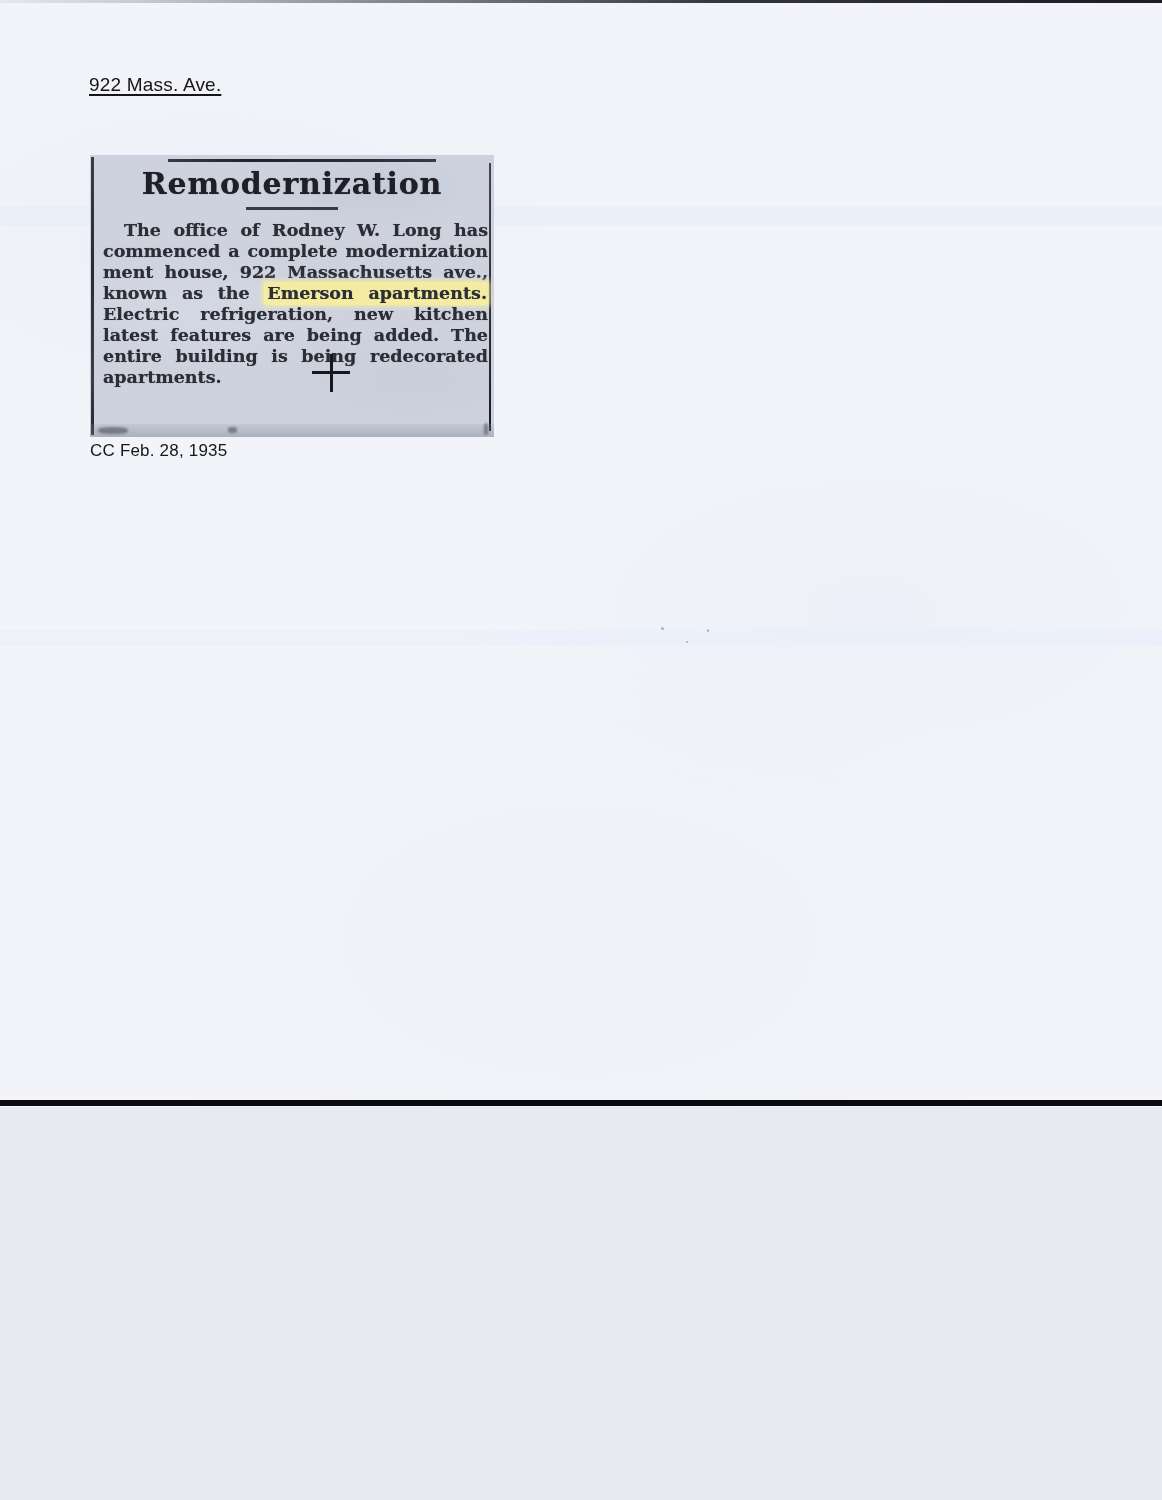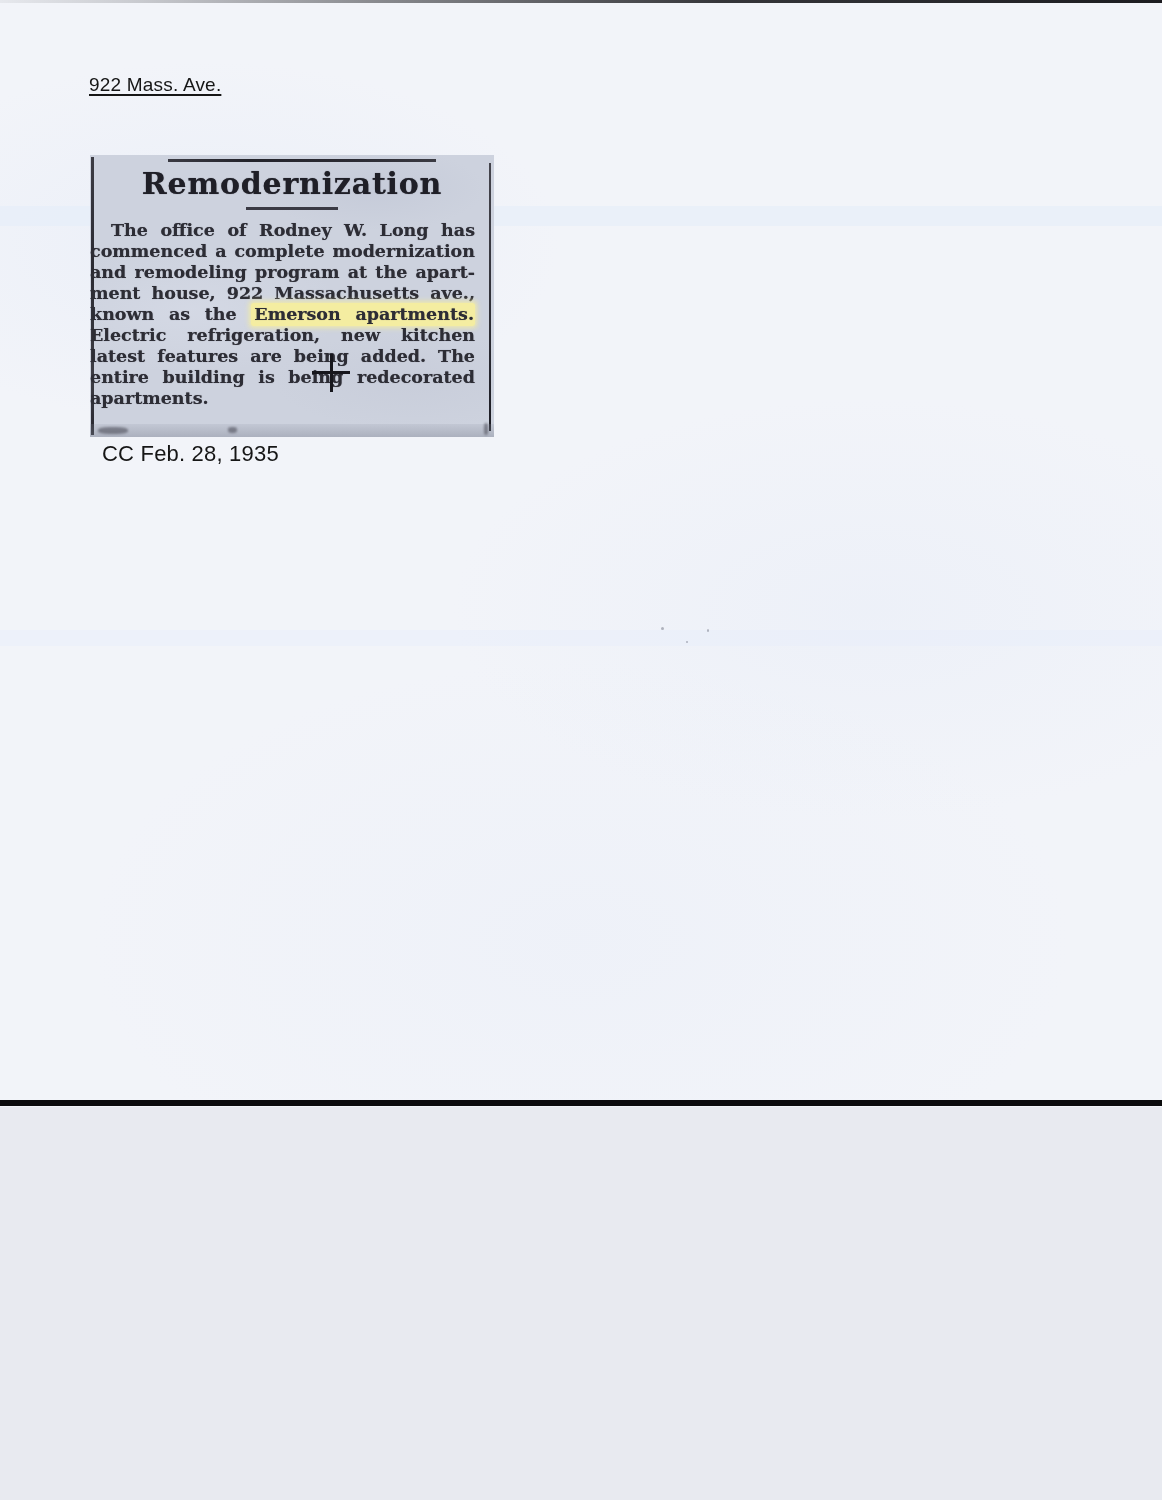--- a/index.html
+++ b/index.html
@@ -44,22 +44,22 @@
   
   .page-header {
     position: absolute; left: 89px; top: 74px;
     font-size: 19px; color: #161616;
     text-decoration: underline;
     text-underline-offset: 3px;
     text-decoration-thickness: 1.5px;
     letter-spacing: 0.2px;
   }
   .page-caption {
-    position: absolute; left: 102px; top: 441px;
-    font-size: 22px; color: #161616;
+    position: absolute; left: 90px; top: 441px;
+    font-size: 17px; color: #161616;
     letter-spacing: 0.2px;
   }
 
   
   .clipping {
     position: absolute; left: 90px; top: 155px;
     width: 404px; height: 282px;
     background-color: #cdd2de;
     background-image:
       radial-gradient(ellipse 160px 60px at 70% 12%, rgba(190,196,212,0.5), rgba(190,196,212,0) 70%),
@@ -87,21 +87,21 @@
     font-size: 30px; font-weight: bold; color: #1f1f27;
     letter-spacing: 0.8px;
     text-shadow: 0 0 0.8px rgba(31,31,39,0.75);
   }
   .clip-title-divider {
     position: absolute; top: 52px; left: 156px; width: 92px; height: 3px;
     background: #3a3a44;
   }
 
   .clip-body {
-    position: absolute; top: 65px; left: 0; width: 385px;
+    position: absolute; top: 65px; left: 13px; width: 385px;
     font-size: 17.5px; font-weight: bold; color: #2d2d35;
     text-shadow: 0 0 0.7px rgba(45,45,55,0.65);
   }
   .bline {
     height: 21px; line-height: 21px;
     text-align: justify; text-align-last: justify;
     white-space: nowrap;
   }
   .bline.indent { padding-left: 21px; }
   .bline.last { text-align-last: left; }
@@ -151,21 +151,20 @@
     <div class="clip-rule-left"></div>
     <div class="clip-rule-right"></div>
     <div class="clip-rule-top"></div>
 
     <div class="clip-title">Remodernization</div>
     <div class="clip-title-divider"></div>
 
     <div class="clip-body">
       <div class="bline indent">The office of Rodney W. Long has</div>
       <div class="bline">commenced a complete modernization</div>
-      <div class="bline">and remodeling program at the apart-</div>
       <div class="bline">ment house, 922 Massachusetts ave.,</div>
       <div class="bline"><span>known as the</span> <span class="hl">Emerson apartments.</span></div>
       <div class="bline">Electric refrigeration, new kitchen</div>
       <div class="bline">latest features are being added.  The</div>
       <div class="bline">entire building is being redecorated</div>
       <div class="bline last">apartments.</div>
     </div>
 
     <div class="cross-v"></div>
     <div class="cross-h"></div>

